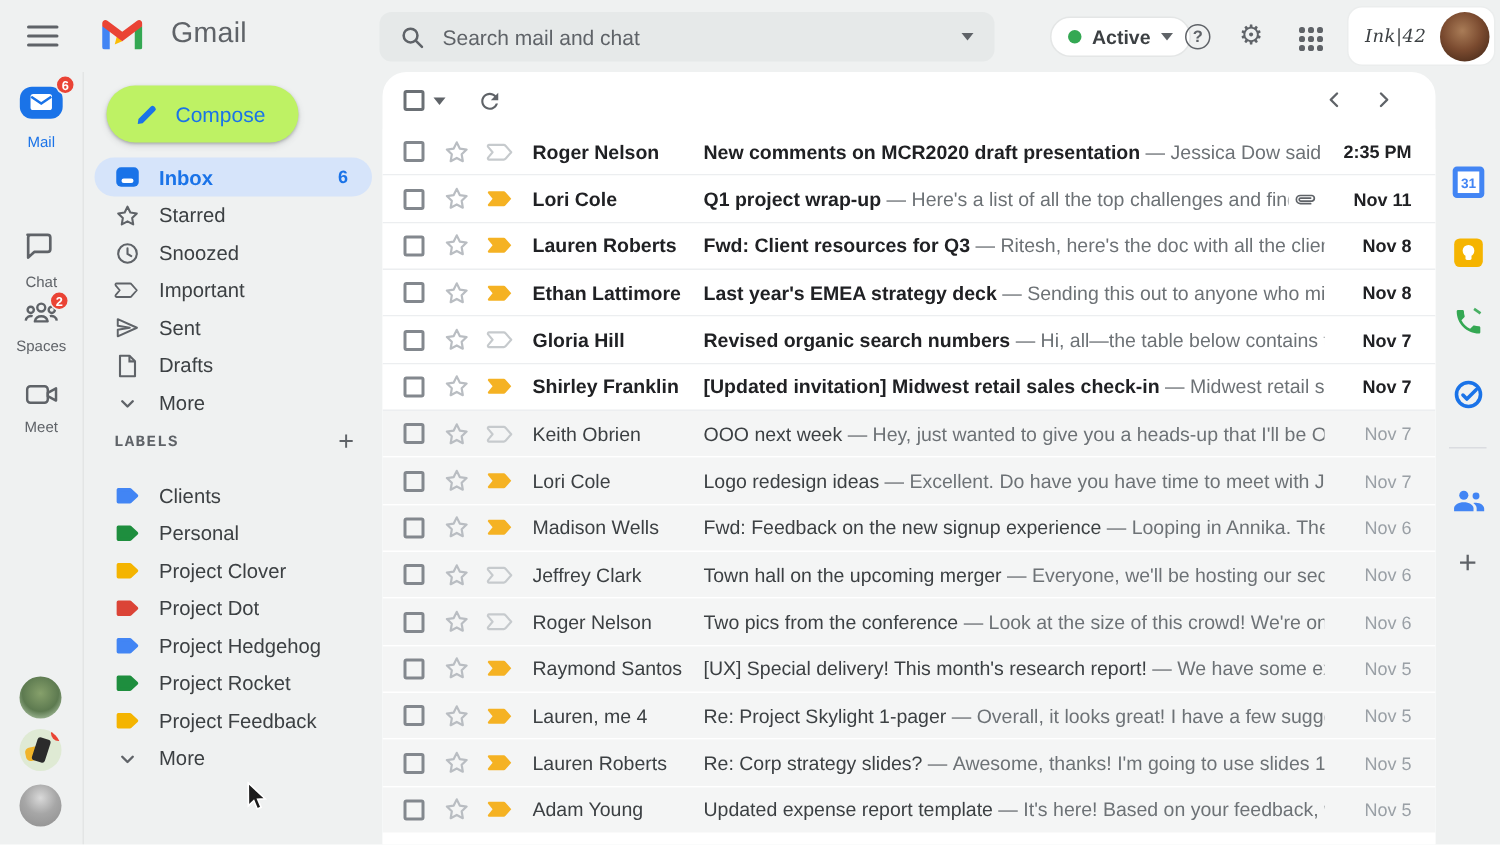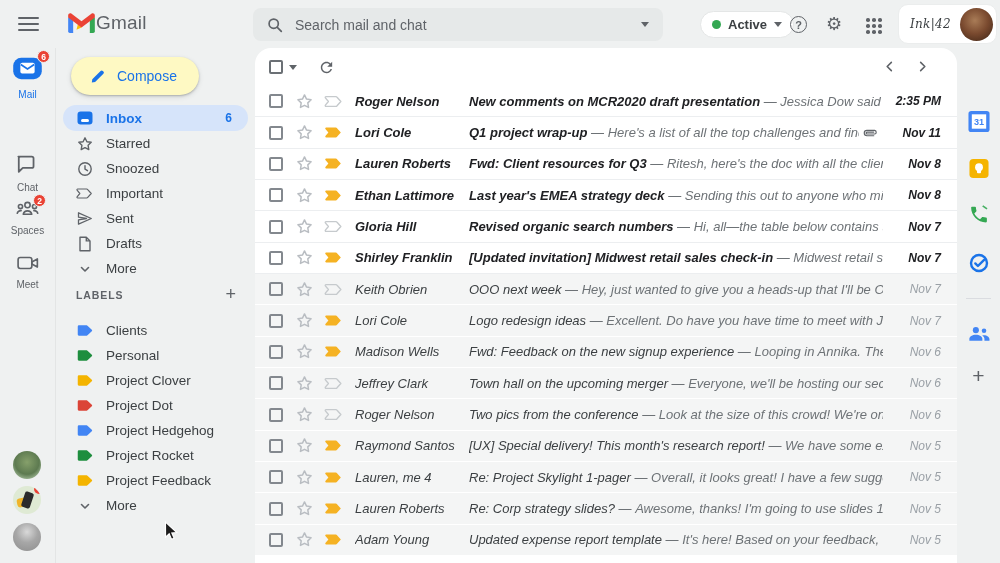--- a/index.html
+++ b/index.html
@@ -9,21 +9,21 @@
     background:#eff1f1;
     font-family:"Liberation Sans","DejaVu Sans",sans-serif;
     color:#202124;
     -webkit-font-smoothing:antialiased;
   }
   
   .topbar { position:absolute; left:0; top:0; width:1000px; height:48px; }
   .hamburger { position:absolute; left:18px; top:17px; width:21px; height:14px;
     display:flex; flex-direction:column; justify-content:space-between; cursor:pointer; }
   .hamburger span { height:2px; background:#5f6368; border-radius:1px; }
-  .gmail-logo { position:absolute; left:68px; top:12px; display:flex; align-items:center; gap:1px; }
+  .gmail-logo { position:absolute; left:68px; top:12px; display:flex; align-items:center; gap:19px; }
   .gmail-word { font-size:19px; color:#5f6368; letter-spacing:.2px; }
   .search { position:absolute; left:253px; top:8px; width:410px; height:33px;
     background:#e6e9e9; border-radius:8px; display:flex; align-items:center; padding:0 14px; }
   .search-input { flex:1; border:none; background:transparent; outline:none; margin-left:12px;
     font-size:14px; color:#5f6368; font-family:inherit; }
   .search-input::placeholder { color:#5f6368; opacity:1; }
   .caret-down { width:0; height:0; border-left:4.5px solid transparent;
     border-right:4.5px solid transparent; border-top:5.5px solid #5f6368; }
   .active-pill { position:absolute; left:700px; top:11px; height:27px; background:#fff;
     border:1px solid #e4e6e6; border-radius:14px; display:flex; align-items:center;
@@ -60,45 +60,45 @@
   .ca2 { background:#dfead4; overflow:hidden; }
   .ca2 .phone { position:absolute; left:10px; top:6px; width:9px; height:16px; background:#2b2b2b;
     border-radius:2px; transform:rotate(18deg); }
   .ca2 .hand { position:absolute; left:4px; top:12px; width:10px; height:9px; background:#f0b429;
     border-radius:3px; transform:rotate(-12deg); }
   .ca3 { background:radial-gradient(circle at 50% 32%, #d9d9d9 0%, #a7a7a7 45%, #8d8d8d 100%); }
   
   .sidebar { position:absolute; left:55px; top:48px; width:200px; height:515px;
     border-left:1px solid #e3e5e5; }
   .compose { position:absolute; left:15px; top:9px; height:38px; padding:0 22px 0 18px;
-    background:#fef9c3; border-radius:20px; display:flex; align-items:center; gap:11px;
+    background:#bef264; border-radius:20px; display:flex; align-items:center; gap:11px;
     box-shadow:0 1px 2px rgba(60,64,67,.3), 0 2px 5px rgba(60,64,67,.15); cursor:pointer; }
   .compose-label { font-size:14px; font-weight:500; color:#1a73e8; }
   .nav { position:absolute; left:0; top:57px; width:200px; }
   .nav-item { height:25px; display:flex; align-items:center; padding-left:20px; cursor:pointer;
     font-size:13.5px; color:#3c4043; }
   .nav-item .nicon { width:17px; display:flex; justify-content:center; }
   .nav-item .ntext { margin-left:13px; }
   .nav-item.selected { height:26px; width:185px; margin-left:7px; padding-left:13px;
     background:#d6e4fa; border-radius:13px; }
   .nav-item.selected .ntext { color:#1a73e8; font-weight:700; }
   .nav-count { margin-left:auto; margin-right:16px; font-size:12px; font-weight:700; color:#1a73e8; }
   .labels-head { position:absolute; left:20px; top:236px; width:170px; display:flex;
     align-items:center; }
-  .labels-title { font-size:10.5px; font-weight:700; letter-spacing:.9px; color:#5f6368; }
+  .labels-title { font-size:10.5px; font-weight:700; letter-spacing:.9px; color:#5f6368;font-family:Liberation Mono, monospace; }
   .labels-plus { margin-left:auto; margin-right:10px; font-size:18px; color:#5f6368;
     font-weight:400; cursor:pointer; }
   .labels-list { position:absolute; left:0; top:270px; width:200px; }
   .label-row { height:25px; display:flex; align-items:center; padding-left:20px; cursor:pointer;
     font-size:13.5px; color:#3c4043; }
   .label-row .nicon { width:17px; display:flex; justify-content:center; }
   .label-row .ntext { margin-left:13px; }
   
   .main { position:absolute; left:255px; top:48px; width:702px; height:515px;
-    background:#fff; border-radius:16px 16px 0 0; overflow:hidden;font-style:italic; }
+    background:#fff; border-radius:16px 16px 0 0; overflow:hidden; }
   .list-toolbar { position:relative; height:38px; display:flex; align-items:center; padding-left:14px; }
   .cb { width:14px; height:14px; border:2px solid #6b7075; border-radius:2px;
     flex:0 0 auto; cursor:pointer; }
   .tb-caret { margin-left:6px; cursor:pointer; }
   .tb-refresh { margin-left:21px; cursor:pointer; display:flex; }
   .paginate { position:absolute; right:28px; top:12px; display:flex; gap:20px; }
   .pag-btn { cursor:pointer; display:flex; }
   .rows { position:absolute; left:0; top:38px; width:702px; }
   .row { height:31.35px; display:flex; align-items:center; padding:0 16px 0 14px;
     background:#fff; border-bottom:1px solid #eceef0; cursor:pointer; }

